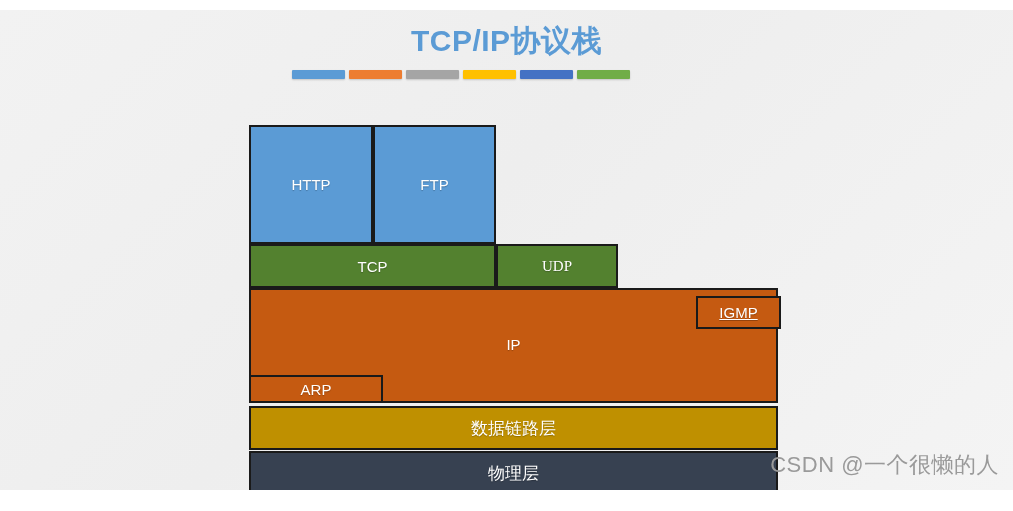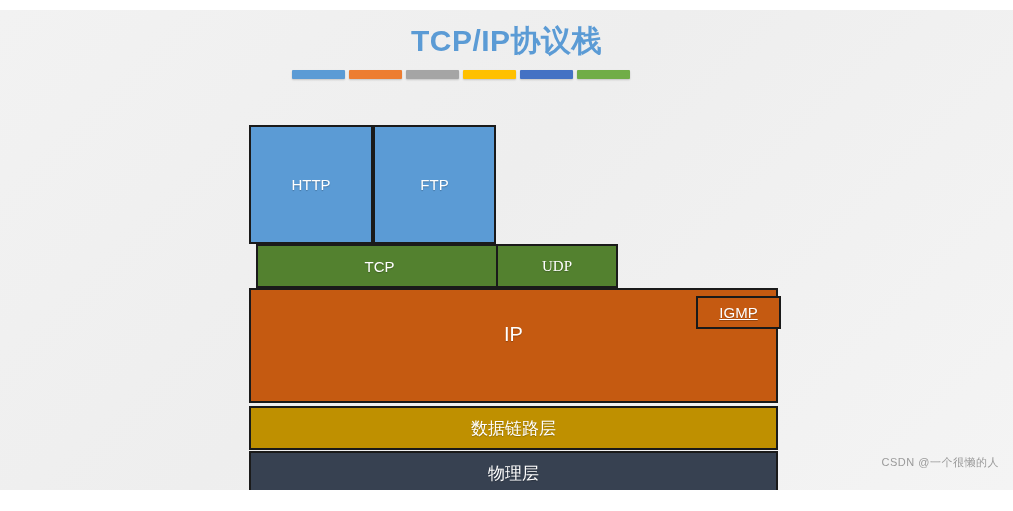--- a/index.html
+++ b/index.html
@@ -81,53 +81,53 @@
   .lbox.cjk {
     font-size: 17px;
   }
 
   
   #box-http { left: 0px;   top: 0px;  width: 124px; height: 119px; }
   #box-ftp  { left: 124px; top: 0px;  width: 123px; height: 119px; }
   #box-dns  { left: 247px; top: 0px;  width: 122px; height: 119px; }
 
   
-  #box-tcp  { left: 7px;   top: 119px; width: 247px; height: 44px; text-align: right; }
+  #box-tcp  { left: 0px;   top: 119px; width: 247px; height: 44px; text-align: right; }
   #box-udp  { left: 247px; top: 119px; width: 122px; height: 44px; font-family: Liberation Serif, serif; }
 
   
   #box-ip   { left: 0px;   top: 163px; width: 529px; height: 115px; }
   #ip-label {
     position: absolute;
     left: 0px;
-    top: 166px;
+    top: 176px;
     width: 529px;
     height: 87px;
     display: flex;
     align-items: center;
     justify-content: center;
     color: #ffffff;
-    font-size: 20px;
+    font-size: 15px;
     text-shadow: 0 1px 1px rgba(0,0,0,0.25);
     pointer-events: none;
   }
   #box-icmp { left: 362px; top: 163px; width: 85px; height: 33px; }
   #box-igmp { left: 447px; top: 171px; width: 85px; height: 33px; text-decoration: underline; }
   #box-arp  { left: 0px;   top: 250px; width: 134px; height: 28px; }
 
   
   #box-datalink { left: 0px; top: 281px; width: 529px; height: 44px; }
   #box-physical { left: 0px; top: 326px; width: 529px; height: 45px; }
 
   
   #watermark {
     position: absolute;
     right: 14px;
-    bottom: 20px;
-    font-size: 11px;
+    bottom: 10px;
+    font-size: 22px;
     color: #9a9a9a;
     letter-spacing: 0.5px;
     white-space: nowrap;
     user-select: none;
   }
 </style>
 </head>
 <body>
 
 <div id="slide">
@@ -149,20 +149,21 @@
 
     <div class="lbox" id="box-ftp" style="background:#5B9BD5">FTP</div>
     <div class="lbox" id="box-http" style="background:#5B9BD5">HTTP</div>
 
     <div class="lbox" id="box-tcp" style="background:#53812F">TCP</div>
     <div class="lbox" id="box-udp" style="background:#53812F">UDP</div>
 
     <div class="lbox" id="box-ip" style="background:#C55A11"></div>
     <div id="ip-label">IP</div>
     <div class="lbox" id="box-igmp" style="background:#C55A11">IGMP</div>
+    <div class="lbox" id="box-arp" style="background:#C55A11">ARP</div>
 
     <div class="lbox cjk" id="box-datalink" style="background:#BF9000">数据链路层</div>
 
     <div class="lbox cjk" id="box-physical" style="background:#374151">物理层</div>
 
   </div>
 
   <div id="watermark">CSDN @一个很懒的人</div>
 
 </div>

